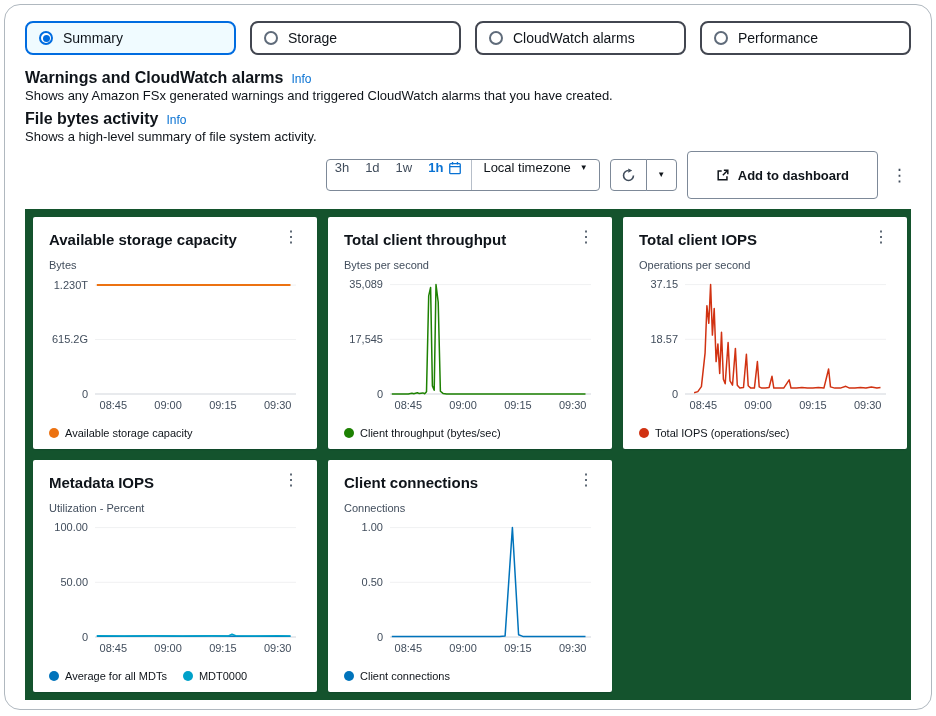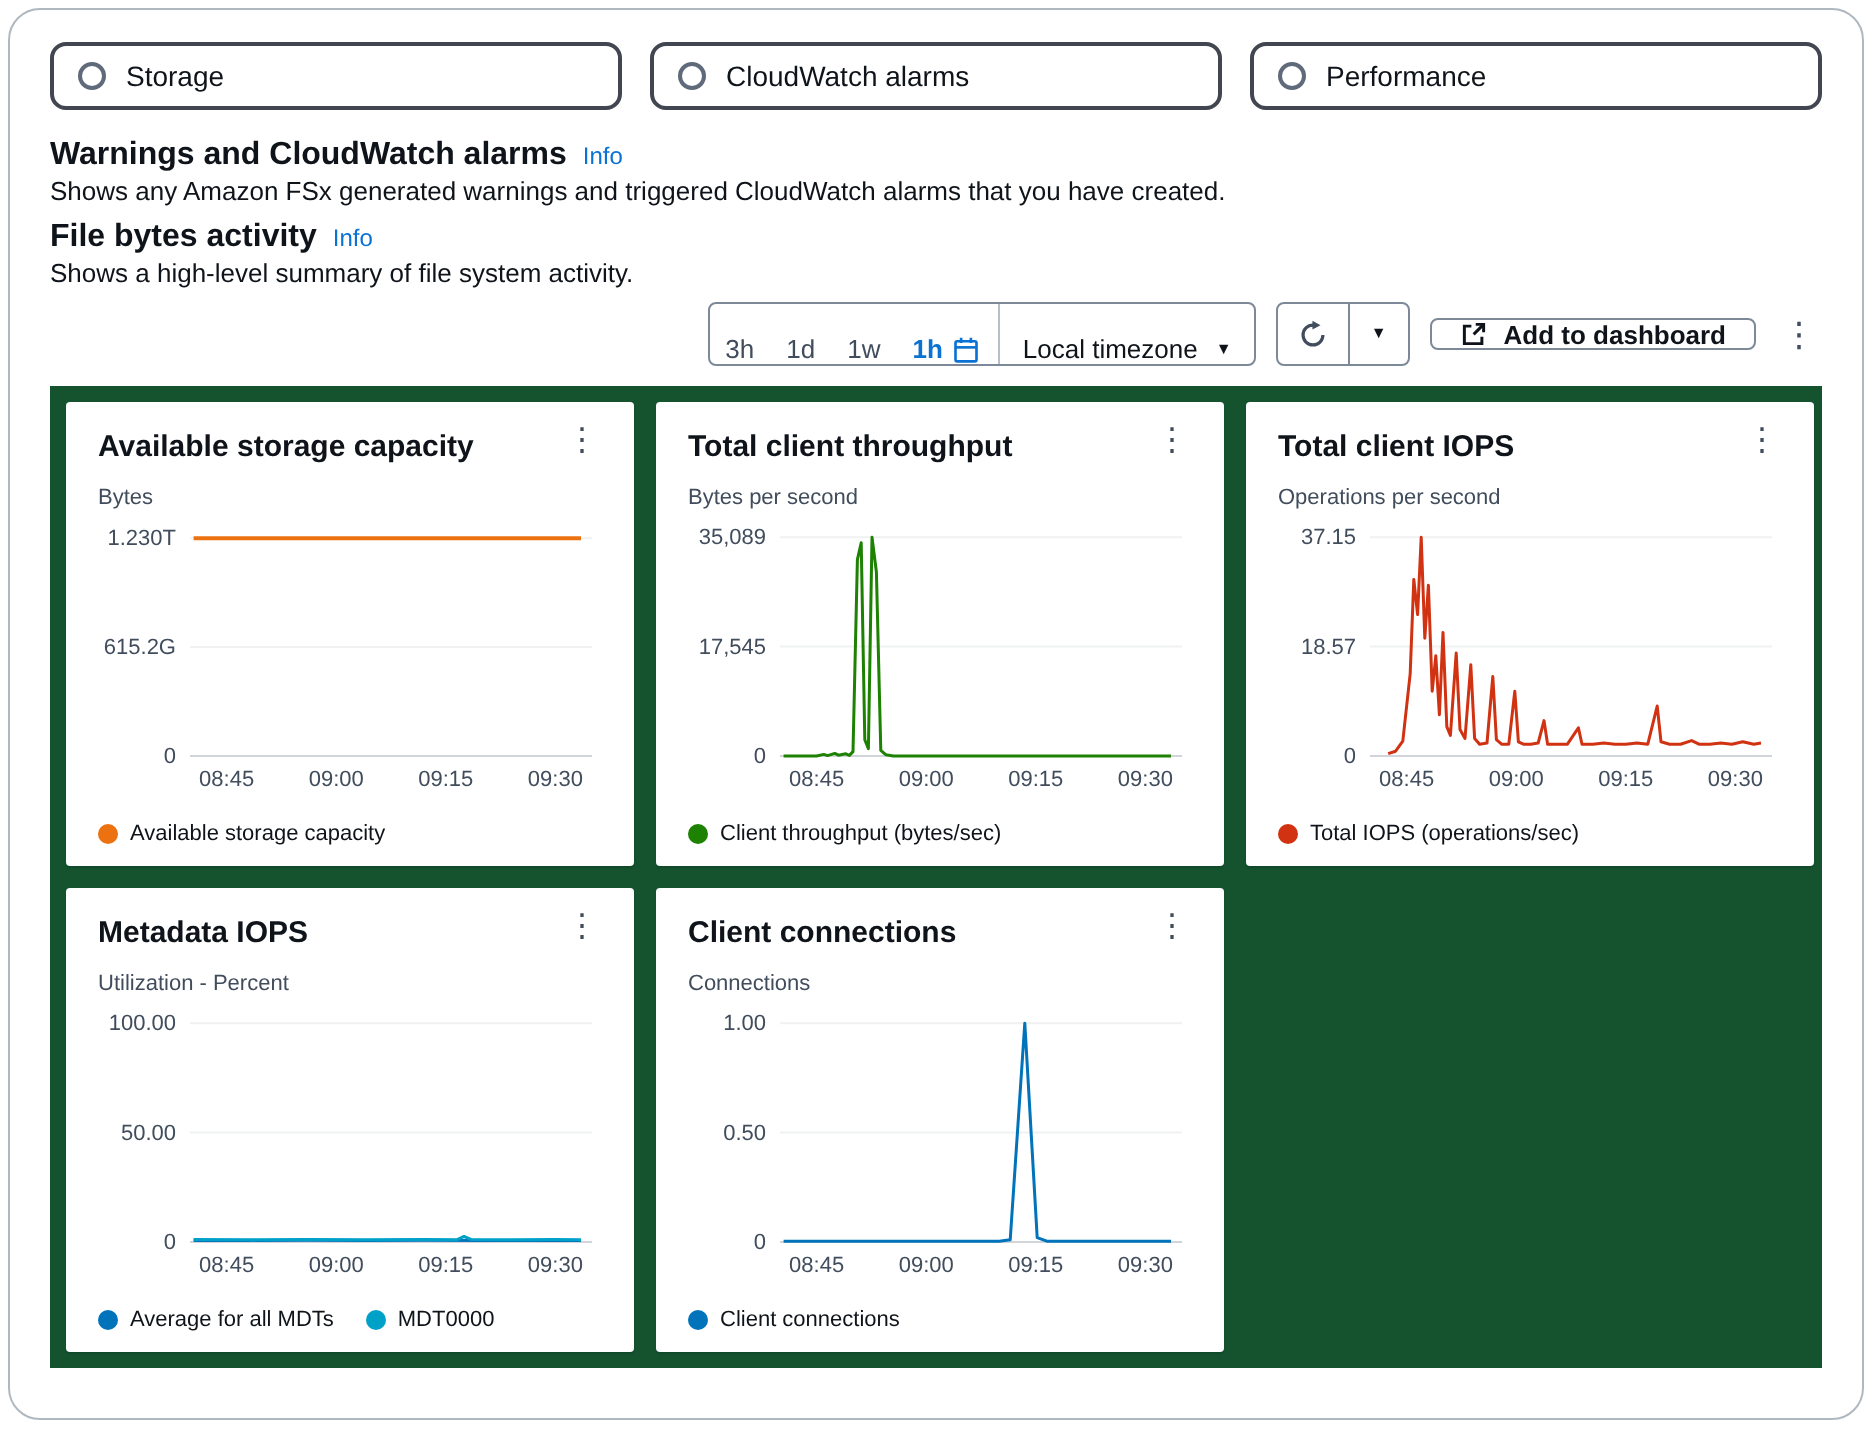--- a/index.html
+++ b/index.html
@@ -35,31 +35,31 @@
   .tab.selected .radio { border-color: #006ce0; }
   .tab.selected .radio::after { content: ""; width: 7px; height: 7px; border-radius: 50%; background: #006ce0; }
 
   
   .sec-title { display: flex; align-items: baseline; gap: 8px; margin: 2px 0 1px; font-size: 16px; font-weight: 700; text-align: right; }
   .info-link { font-size: 12px; color: #0972d3; font-weight: 400; text-decoration: none; cursor: pointer; }
   .sec-desc { margin: 0 0 7px; font-size: 13px; color: #0f141a; }
 
   
   .toolbar { display: flex; justify-content: flex-end; align-items: center; gap: 10px; margin: 2px 0 10px; }
-  .control-group { display: flex; align-items: flex-end; height: 32px; border: 1px solid #7d8998; border-radius: 4px; background: #fff; }
+  .control-group { display: flex; align-items: flex-start; height: 32px; border: 1px solid #7d8998; border-radius: 4px; background: #fff; }
   .range { border: none; background: none; font-size: 13px; color: #414d5c; padding: 0 8px; }
   .range.selected { color: #0972d3; font-weight: 700; display: flex; align-items: center; gap: 5px; padding-right: 9px; }
   .divider { width: 1px; align-self: stretch; background: #b6bec9; }
   .tz-btn { border: none; background: none; display: flex; align-items: center; gap: 9px; font-size: 13px; color: #0f141a; padding: 0 11px; }
   .caret { font-size: 8px; color: #0f141a; line-height: 1; }
   .split { display: flex; }
   .icon-btn { height: 32px; min-width: 37px; display: flex; align-items: center; justify-content: center; border: 1px solid #7d8998; border-radius: 4px; background: #fff; }
   .split .icon-btn:last-child { margin-left: -1px; min-width: 31px; border-top-left-radius: 0; border-bottom-left-radius: 0; }
   .split .icon-btn:first-child { border-top-right-radius: 0; border-bottom-right-radius: 0; }
-  .btn { height: 16px; display: flex; align-items: center; gap: 8px; border: 1px solid #7d8998; border-radius: 4px; background: #fff; font-size: 13px; font-weight: 700; color: #0f141a; padding: 0 14px; }
+  .btn { height: 48px; display: flex; align-items: center; gap: 8px; border: 1px solid #7d8998; border-radius: 4px; background: #fff; font-size: 13px; font-weight: 700; color: #0f141a; padding: 0 28px; }
   .kebab-top { border: none; background: none; font-size: 17px; color: #414d5c; padding: 0 3px; line-height: 1; }
 
   
   .panel {
     background: #14532d; padding: 8px;
     display: grid; grid-template-columns: repeat(3, 1fr); gap: 11px;
   }
   .card {
     background: #fff; border-radius: 2px;
     box-shadow: 0 1px 1px rgba(0,28,36,.18);
@@ -75,20 +75,24 @@
   .legend { display: flex; gap: 16px; flex-wrap: wrap; margin-top: auto; padding-top: 4px; }
   .legend-item { display: inline-flex; align-items: center; gap: 6px; font-size: 11px; color: #0f141a; cursor: pointer; }
   .dot { width: 10px; height: 10px; border-radius: 50%; flex: none; }
 </style>
 </head>
 <body>
 
 <div class="frame">
 
   <div class="tabs">
+    <button class="tab selected">
+      <span class="radio"></span>
+      <span>Summary</span>
+    </button>
     <button class="tab">
       <span class="radio"></span>
       <span>Storage</span>
     </button>
     <button class="tab">
       <span class="radio"></span>
       <span>CloudWatch alarms</span>
     </button>
     <button class="tab">
       <span class="radio"></span>

